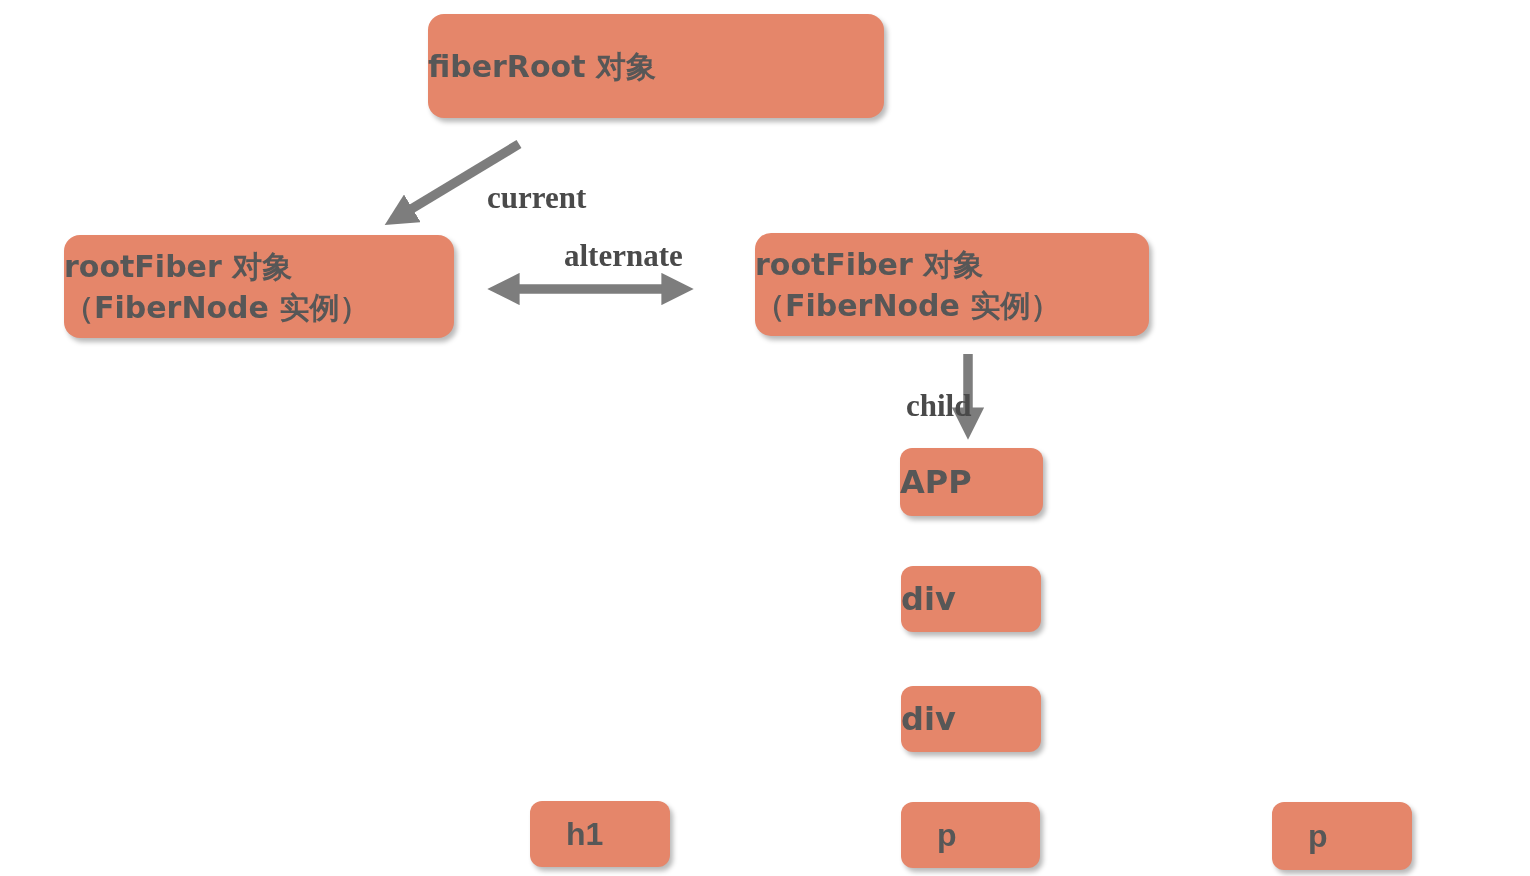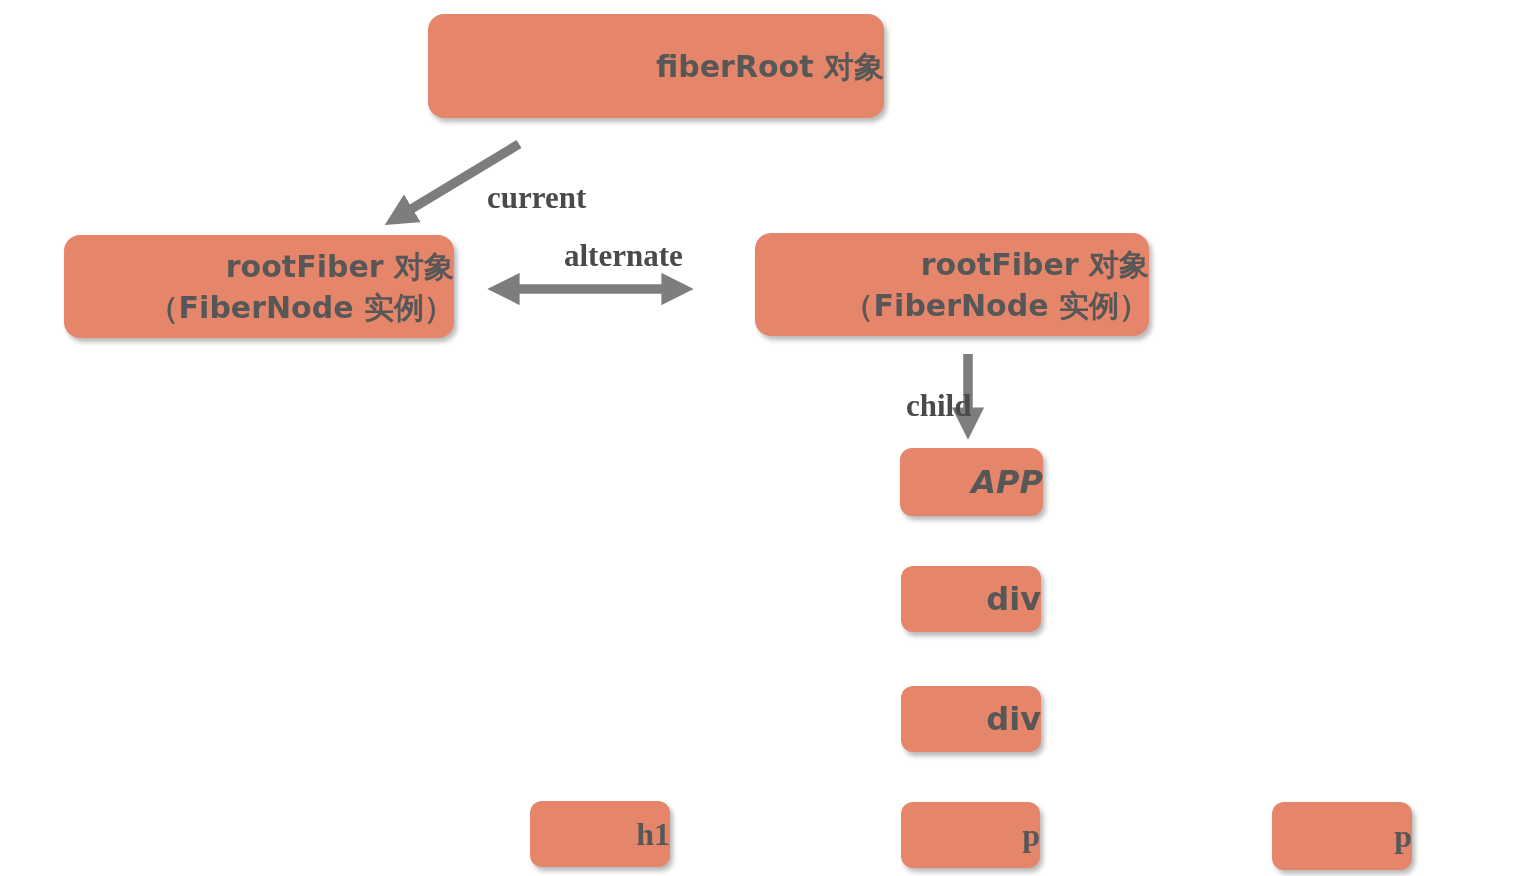--- a/index.html
+++ b/index.html
@@ -33,37 +33,38 @@
     stroke-width: 9.5;
   }
   .arrow-layer marker path { fill: var(--arrow-color); }
 
   .node {
     position: absolute;
     background: var(--node-fill);
     color: var(--node-text);
     display: flex;
     flex-direction: column;
-    align-items: flex-end;
+    align-items: flex-start;
     justify-content: center;
     text-align: center;
     font-weight: bold;
     box-shadow: 3px 4px 5px rgba(0,0,0,0.28);
   }
   .node.big {
     border-radius: 16px;
     font-size: 30px;
     line-height: 41px;
   }
   .node.small {
     border-radius: 12px;
     font-size: 32px;
   }
   .node.mono {
-    font-family: Liberation Serif, serif;
+    font-family: Liberation Sans, sans-serif;
+    padding-left: 36px;
   }
 
   .edge-label {
     position: absolute;
     color: var(--label-color);
     font-weight: bold;
     font-size: 31px;
     white-space: nowrap;
     font-family: Liberation Serif, serif;
   }
@@ -103,21 +104,21 @@
 
   <div class="edge-label" style="left:524px; top:238px;margin-left:40px;">alternate</div>
 
   <div class="node big" style="left:755px; top:233px; width:394px; height:103px;">
     <span>rootFiber 对象</span>
     <span>（FiberNode 实例）</span>
   </div>
 
   <div class="edge-label" style="left:858px; top:388px;margin-left:48px;">child</div>
 
-  <div class="node small" style="left:900px; top:448px; width:143px; height:68px;font-style:italic;">
+  <div class="node small" style="left:900px; top:448px; width:143px; height:68px;">
     <span>APP</span>
   </div>
 
   <div class="node small" style="left:901px; top:566px; width:140px; height:66px;">
     <span>div</span>
   </div>
 
   <div class="node small" style="left:901px; top:686px; width:140px; height:66px;">
     <span>div</span>
   </div>

